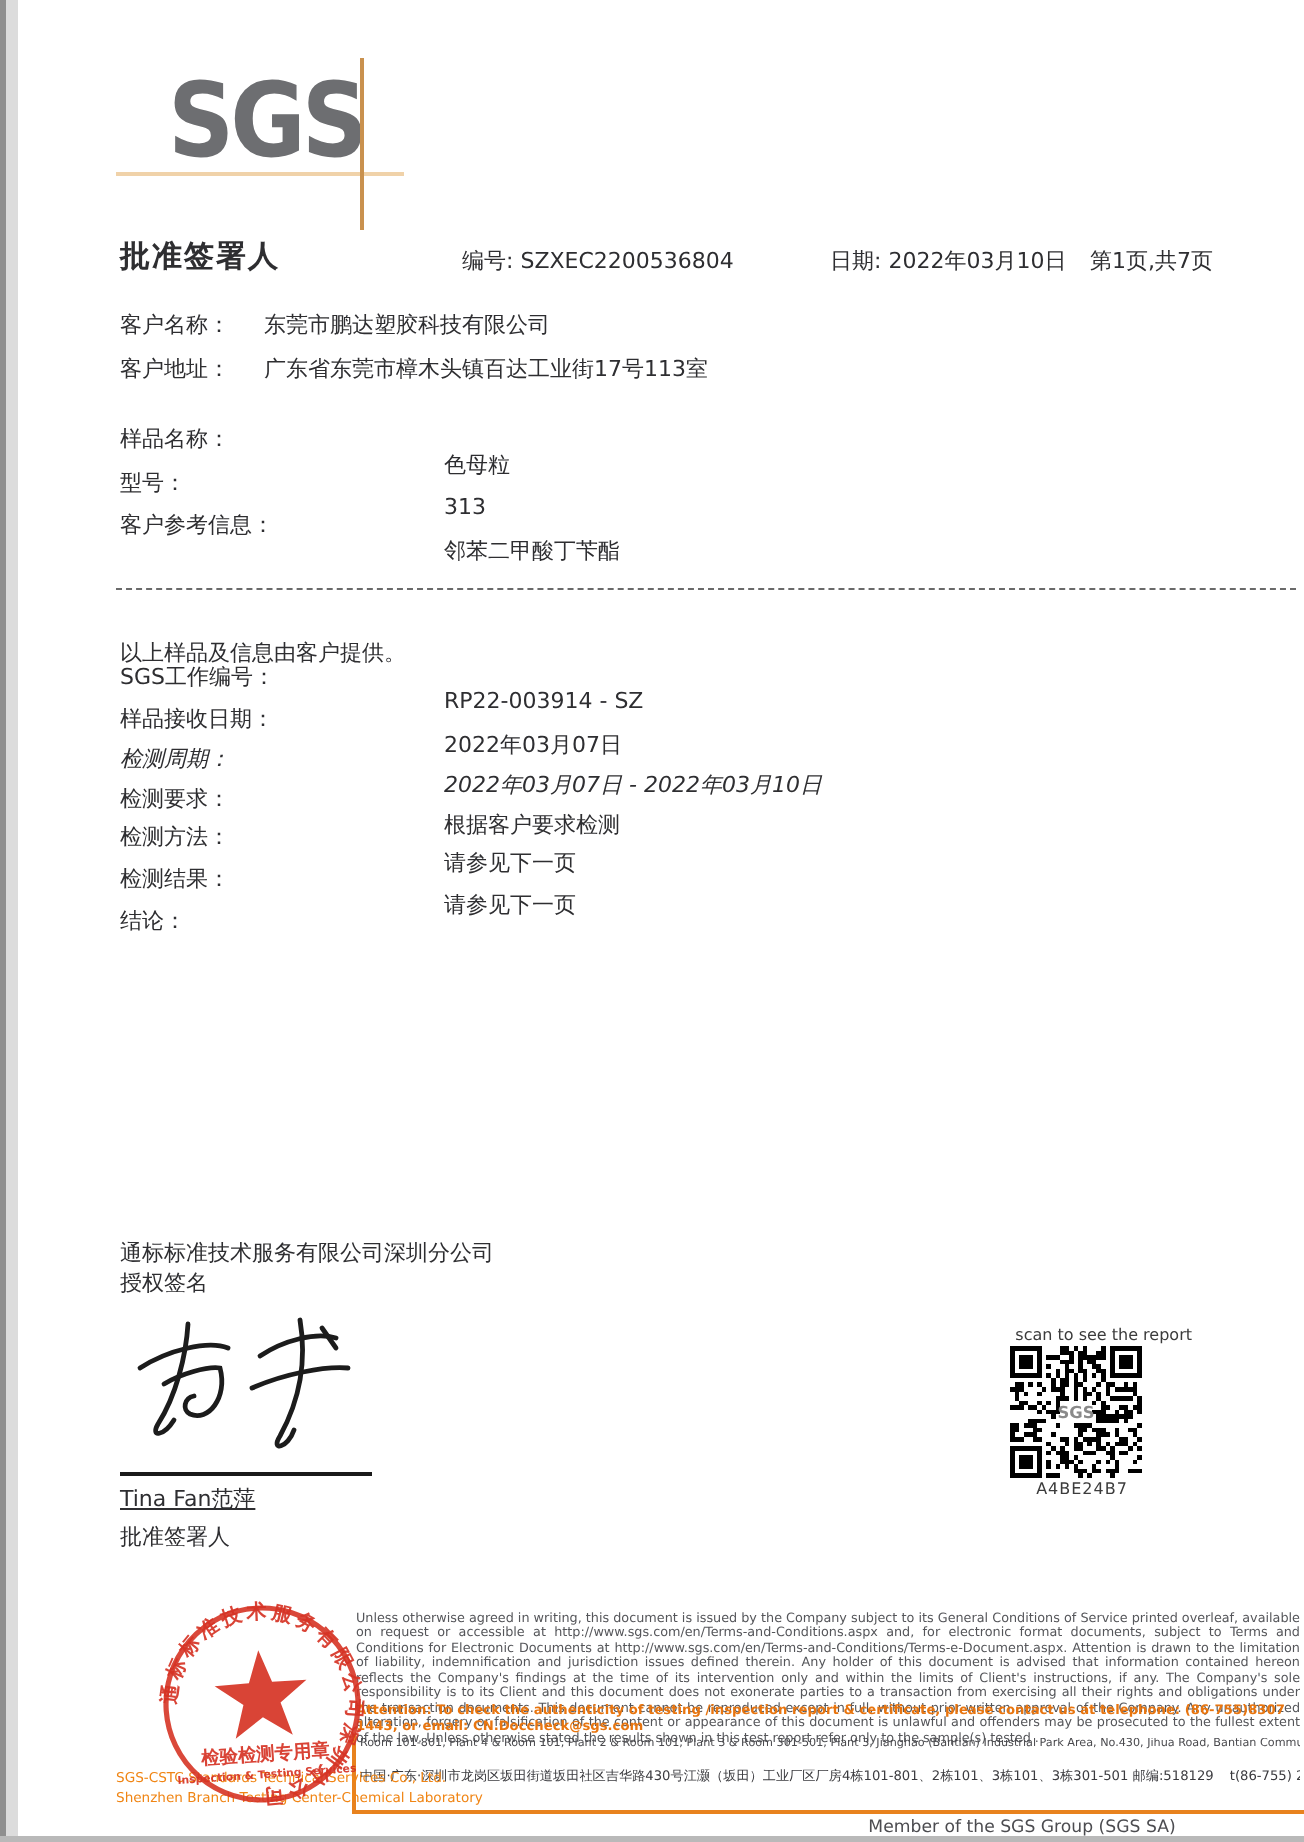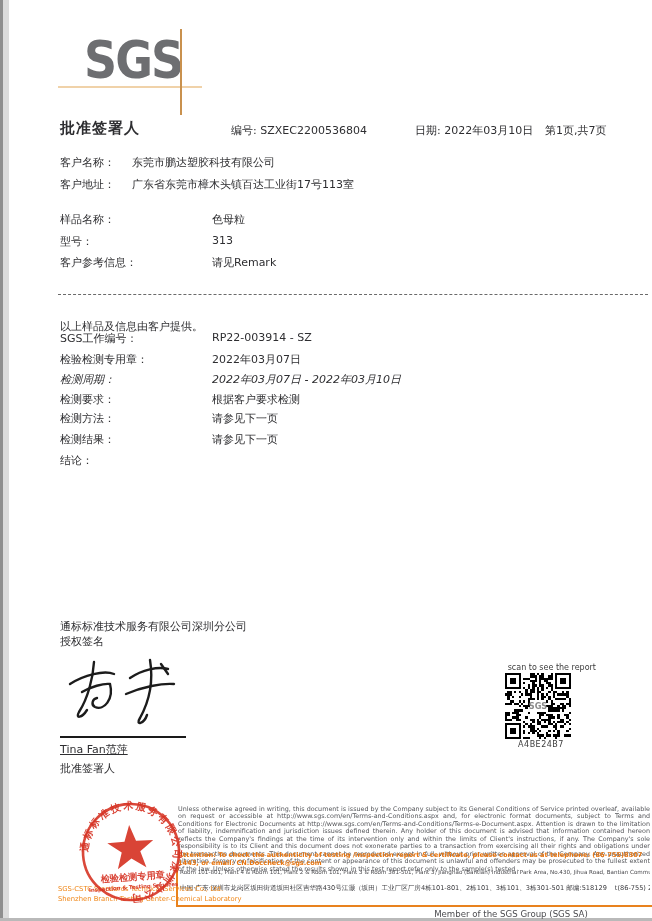--- a/index.html
+++ b/index.html
@@ -19,21 +19,21 @@
         letter-spacing:-2px;transform:scaleY(1.12);transform-origin:top left;}
   .crop-h{left:58px;top:86px;width:144px;height:2px;background:#f0d2a9;}
   .crop-v{left:180px;top:29px;width:2px;height:86px;background:#c9914e;}
   
   .title{left:60px;top:119px;font-size:15px;font-weight:700;letter-spacing:1px;}
   .hfield{top:123px;font-size:11px;}
   
   .row{left:60px;height:16px;white-space:nowrap;}
   .row .val{position:absolute;white-space:nowrap;}
   .val-client{left:72px;}
-  .val-wide{left:152px;}
+  .val-wide{left:162px;margin-top:13px;}
   .dashline{left:58px;top:294px;width:590px;border-top:1.5px dashed #6a6a6a;}
   .concl{left:222px;top:452px;width:430px;line-height:17.4px;text-align:justify;}
   
   .sig-company{left:60px;top:619px;}
   .sig-auth{left:60px;top:634px;text-align:center;}
   .sig-svg{left:58px;top:652px;}
   .sig-line{left:60px;top:736px;width:126px;height:2px;background:#1a1a1a;}
   .sig-name{left:60px;top:742px;text-decoration:underline;}
   .sig-title{left:60px;top:761px;}
   
@@ -91,32 +91,32 @@
   <div class="abs row" style="top:212px;">
     <span class="lbl">样品名称：</span>
     <span class="val val-wide">色母粒</span>
   </div>
   <div class="abs row" style="top:234px;">
     <span class="lbl">型号：</span>
     <span class="val val-wide">313</span>
   </div>
   <div class="abs row" style="top:255px;">
     <span class="lbl">客户参考信息：</span>
-    <span class="val val-wide">请见Remark</span>
+    <span class="val val-wide">邻苯二甲酸丁苄酯</span>
   </div>
   <div class="abs row" style="top:280px;margin-top:39px;">以上样品及信息由客户提供。</div>
 
   <div class="abs dashline"></div>
 
   <div class="abs row" style="top:331px;">
     <span class="lbl">SGS工作编号：</span>
     <span class="val val-wide">RP22-003914 - SZ</span>
   </div>
   <div class="abs row" style="top:352px;">
-    <span class="lbl">检验检测专用章：</span>
+    <span class="lbl">样品接收日期：</span>
     <span class="val val-wide">2022年03月07日</span>
   </div>
   <div class="abs row" style="top:372px;font-style:italic;">
     <span class="lbl">检测周期：</span>
     <span class="val val-wide">2022年03月07日 - 2022年03月10日</span>
   </div>
   <div class="abs row" style="top:392px;">
     <span class="lbl">检测要求：</span>
     <span class="val val-wide">根据客户要求检测</span>
   </div>

